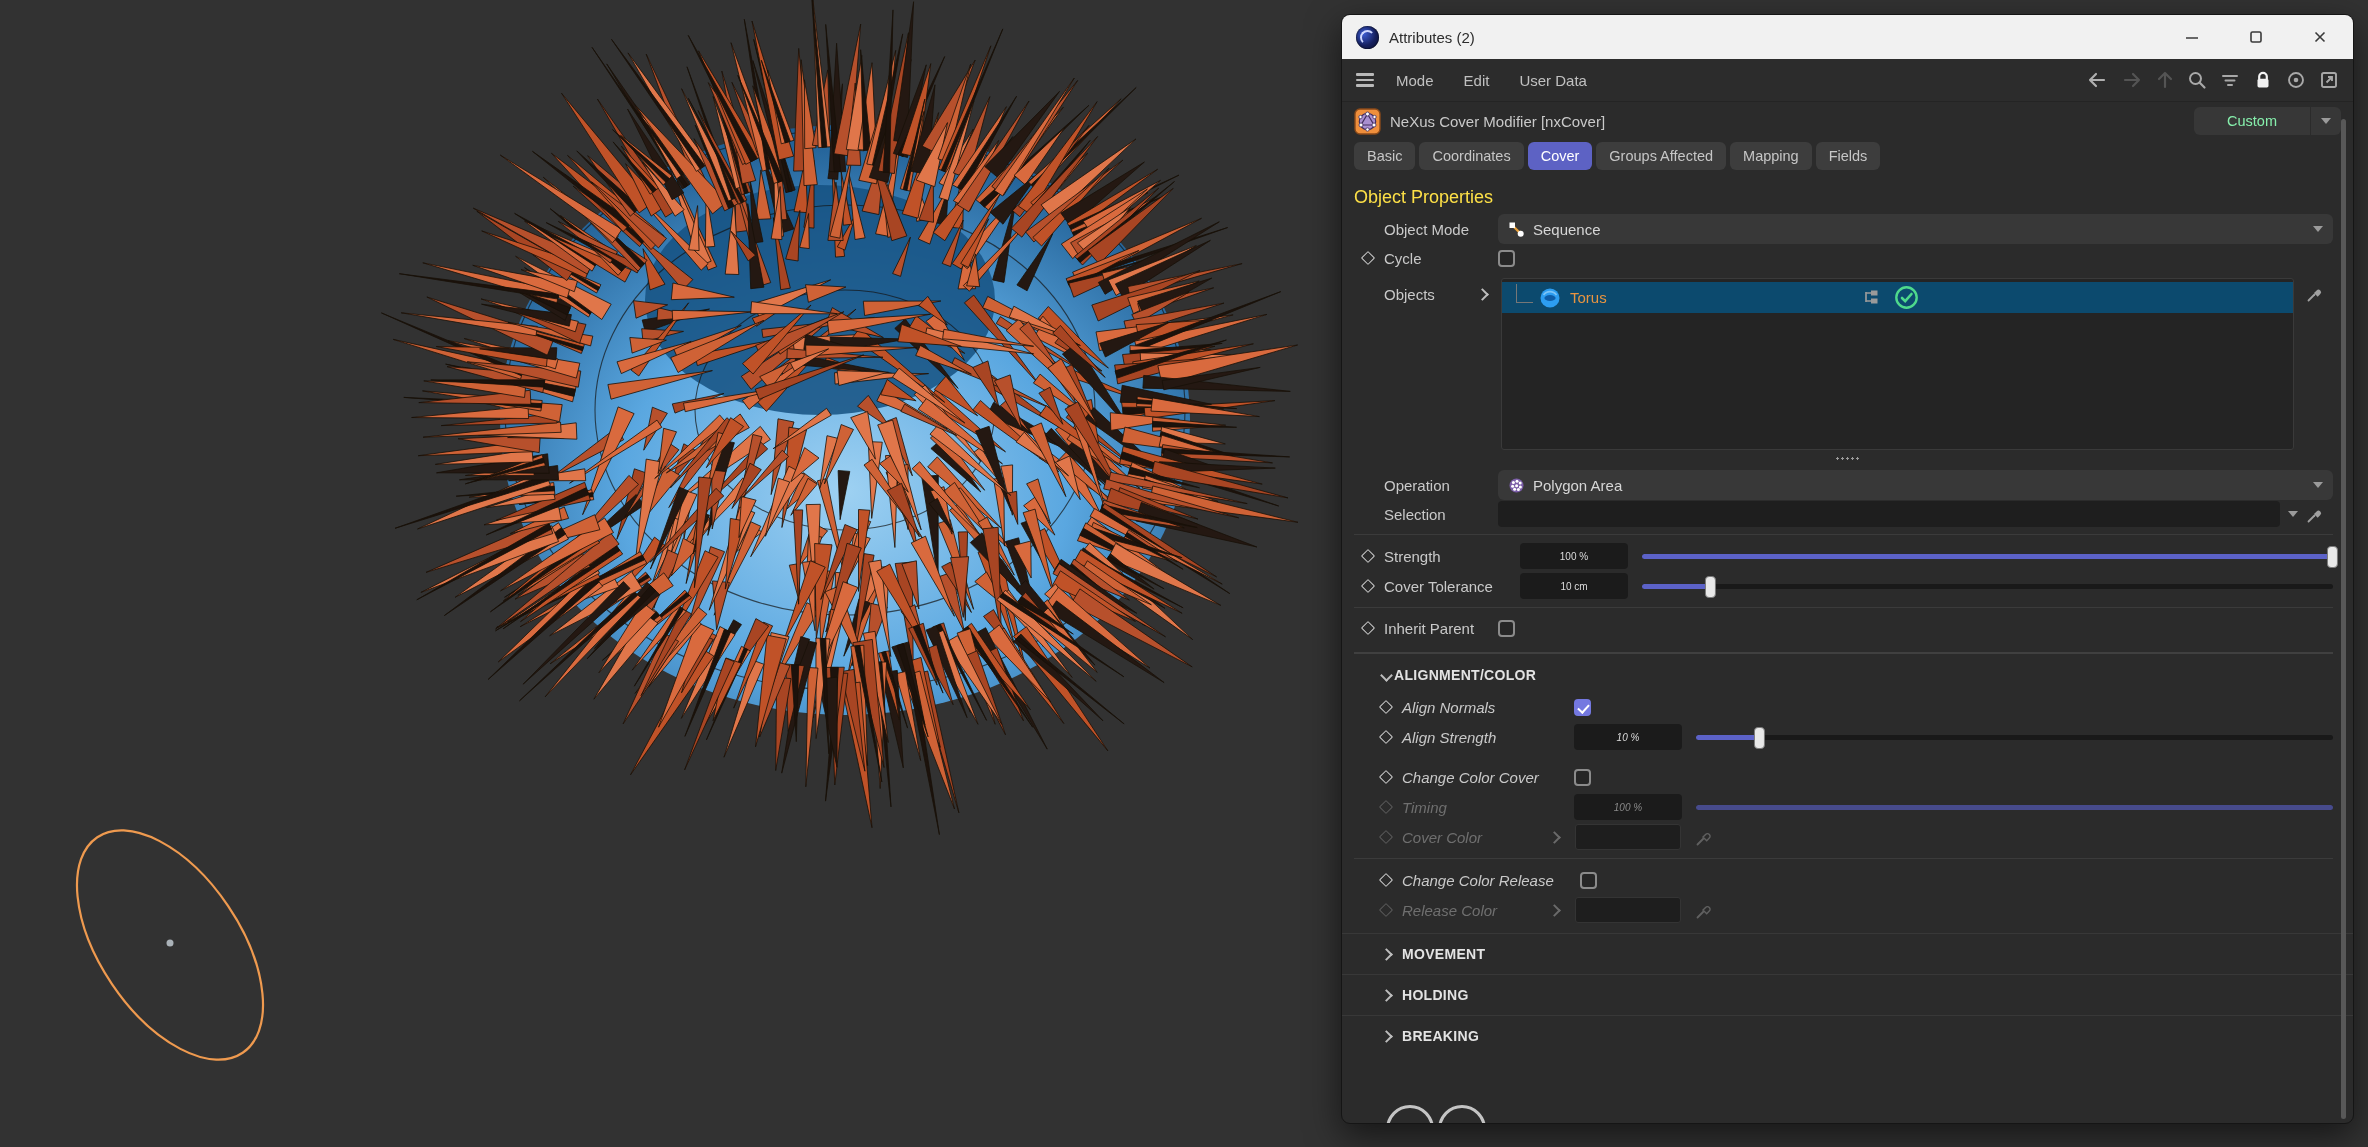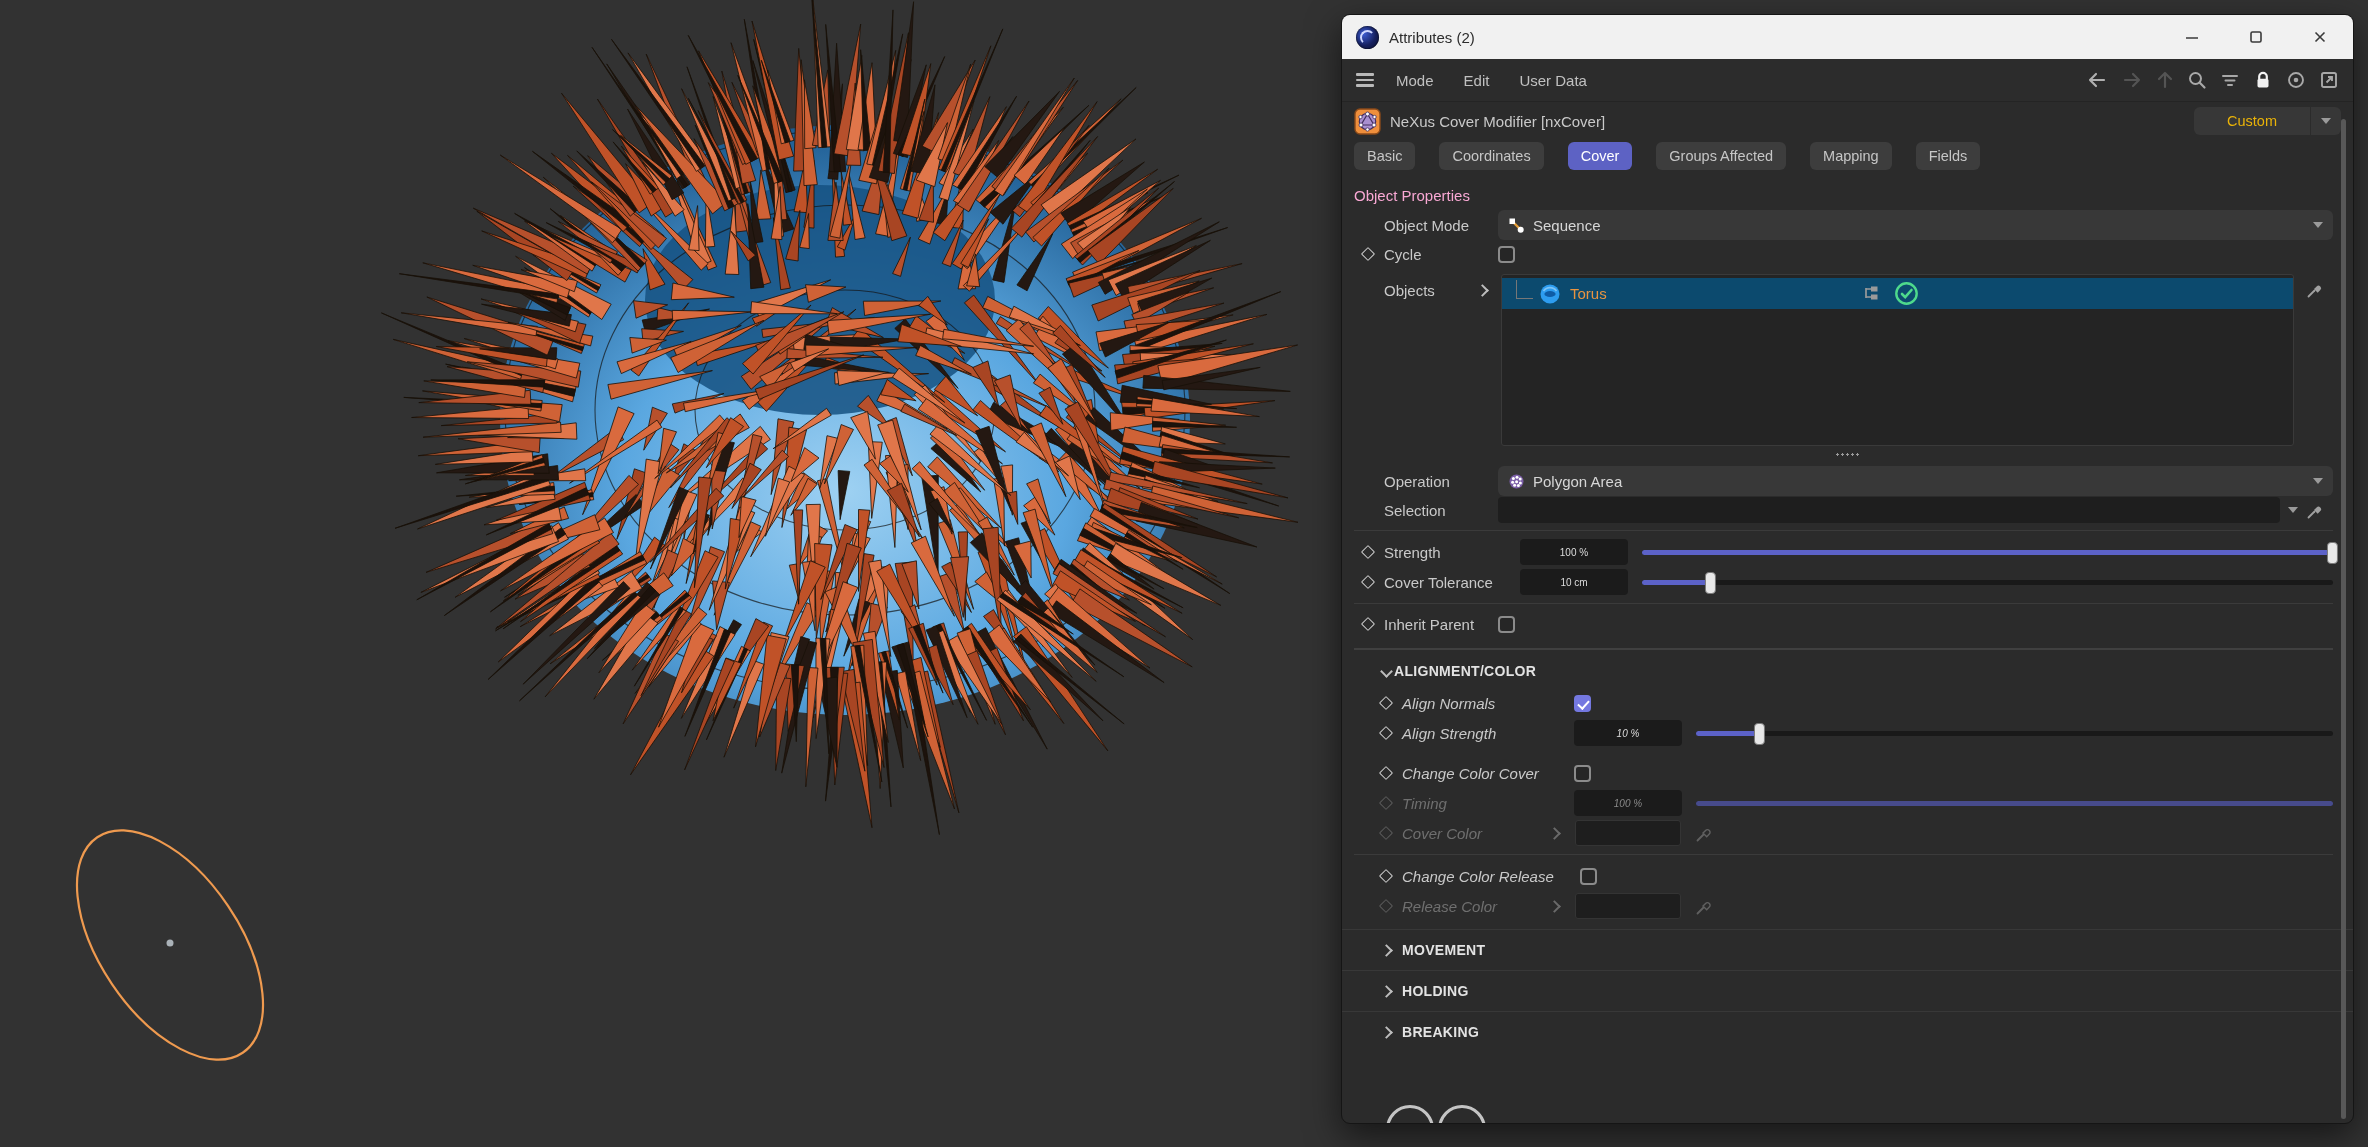--- a/index.html
+++ b/index.html
@@ -21,30 +21,30 @@
   .menubar{height:42px;background:#2c2c2c;display:flex;align-items:center;padding:0 14px;border-bottom:1px solid #242424;}
   .hamburger{width:18px;display:flex;flex-direction:column;gap:3px;margin-right:22px;}
   .hamburger i{display:block;height:2.5px;background:#b9b9b9;border-radius:1px;}
   .menu-item{color:#c0c0c0;font-size:15px;margin-right:30px;}
   .mb-icons{margin-left:auto;display:flex;align-items:center;gap:13px;}
   .mb-icons svg{display:block;}
   
   .obj-header{height:38px;display:flex;align-items:center;padding:0 12px;}
   .obj-name{color:#c9c9c9;font-size:15px;margin-left:9px;}
   .preset{margin-left:auto;display:flex;height:28px;}
-  .preset .txt{background:#373737;border-radius:6px 0 0 6px;color:#eab308;font-size:14.5px;
+  .preset .txt{background:#373737;border-radius:6px 0 0 6px;color:#86efac;font-size:14.5px;
     display:flex;align-items:center;justify-content:center;width:116px;}
   .preset .arr{background:#373737;border-radius:0 6px 6px 0;width:30px;margin-left:1px;
     display:flex;align-items:center;justify-content:center;}
   .caret{width:0;height:0;border-left:5px solid transparent;border-right:5px solid transparent;border-top:6px solid #9a9a9a;}
-  .tabs{display:flex;gap:24px;padding:2px 12px 9px 12px;}
+  .tabs{display:flex;gap:4px;padding:2px 12px 9px 12px;}
   .tab{height:28px;padding:0 13px;border-radius:6px;background:#3d3d3d;color:#c6c6c6;
     display:flex;align-items:center;font-size:14.5px;white-space:nowrap;}
   .tab.active{background:#5d62c4;color:#fff;}
-  .props-title{color:#f9a8d4;font-size:15px;padding:8px 0 6px 12px;}
+  .props-title{color:#fde047;font-size:18px;padding:8px 0 6px 12px;}
   
   .row{display:flex;align-items:center;padding-left:18px;padding-right:20px;height:30px;}
   .key{width:16px;min-width:16px;display:flex;justify-content:center;align-items:center;}
   .dia{width:8px;height:8px;border:1.5px solid #cfcfcf;transform:rotate(45deg);border-radius:1px;}
   .lbl{width:114px;margin-left:8px;font-size:15px;color:#c9c9c9;white-space:nowrap;}
   .row.indent{padding-left:36px;font-style:italic;}
   .lbl2{width:172px;margin-left:8px;font-size:15px;color:#c9c9c9;white-space:nowrap;}
   .combo{flex:1;height:30px;background:#383838;border-radius:6px;display:flex;align-items:center;padding:0 10px;}
   .combo .c-lab{color:#d6d6d6;font-size:15px;margin-left:8px;}
   .combo .caret{margin-left:auto;}

